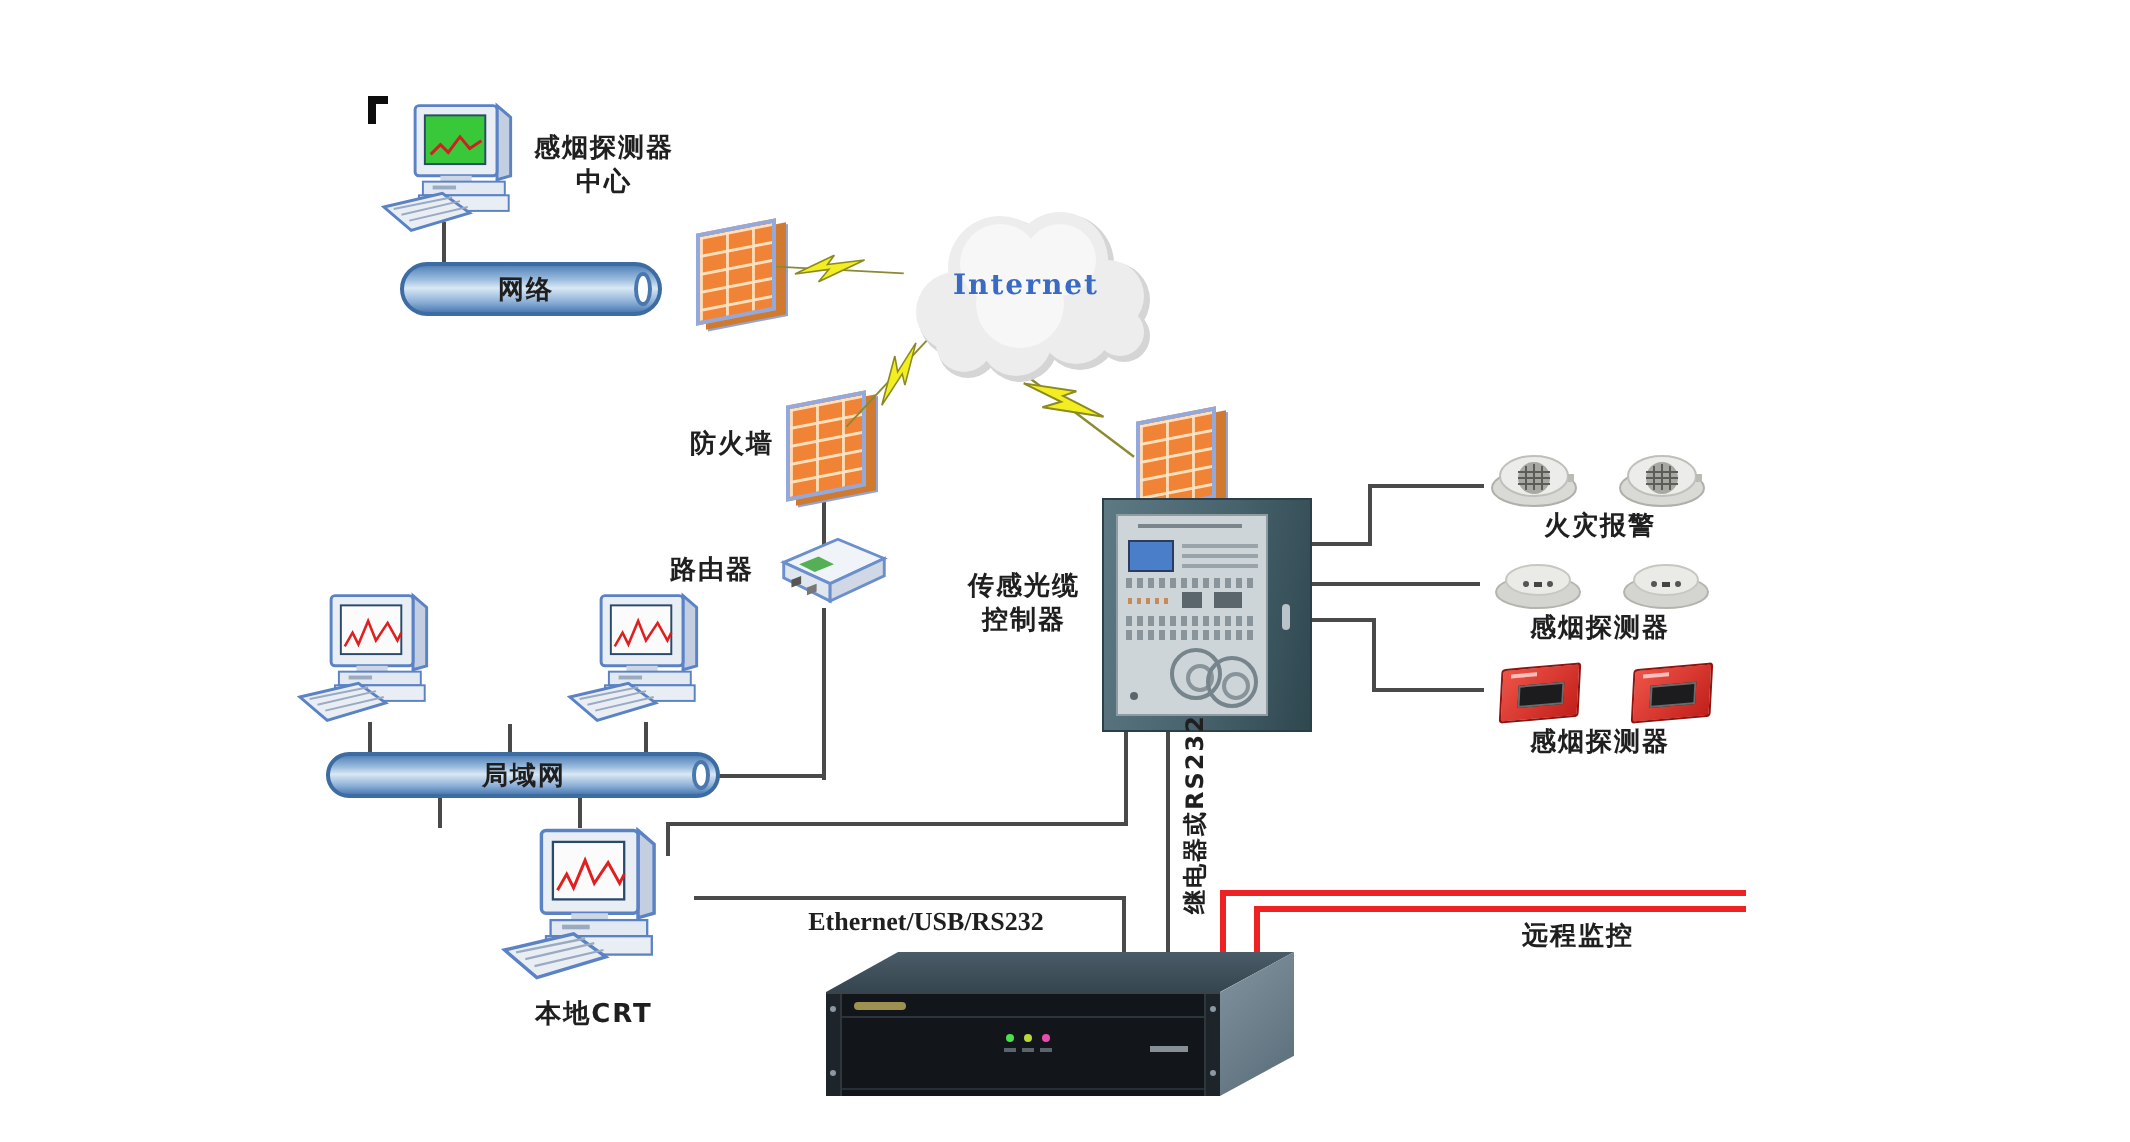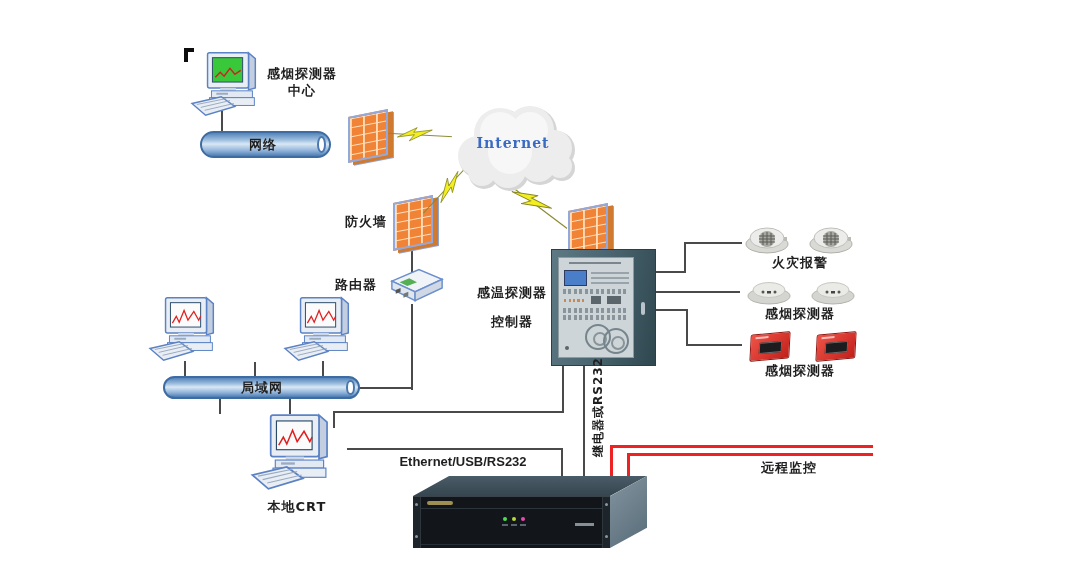--- a/index.html
+++ b/index.html
@@ -6,21 +6,21 @@
   .canvas{position:relative;width:1065px;height:571px;background:#ffffff;overflow:hidden;
           font-family:"DejaVu Sans",sans-serif;}
   
   .h,.v{position:absolute;background:#4a4a4a;}
   .h{height:2px;} .v{width:2px;}
   .rh,.rv{position:absolute;background:#ee2222;}
   .rh{height:3px;} .rv{width:3px;}
   
   .lbl{position:absolute;transform:translate(-50%,-50%);font-weight:bold;font-size:13px;
        color:#1f1f1f;white-space:nowrap;letter-spacing:1px;}
-  .lbl.mono{font-family:Liberation Sans, sans-serif;letter-spacing:0;}
+  .lbl.mono{font-family:Liberation Serif, serif;letter-spacing:0;}
   .lbl.rot{transform:translate(-50%,-50%) rotate(-90deg);font-size:12px;}
   .lbl.inet{font-family:"DejaVu Serif",serif;font-size:14px;color:#3a6bc4;letter-spacing:1px;text-align:center;}
   
   .cyl{position:absolute;border:2px solid #3d6ca3;border-radius:14px;box-sizing:border-box;
        background:linear-gradient(to bottom,#5584ba 0%,#9dbede 30%,#d9e8f5 48%,#8db0d8 78%,#4d7cb2 100%);}
   .cyl::after{content:"";position:absolute;right:3px;top:12%;width:9px;height:76%;background:#fff;
        border:2px solid #4a78ae;border-radius:50%;box-sizing:border-box;}
   
   .fw{position:absolute;width:40px;height:46px;transform:skewY(-11deg);box-sizing:border-box;
       background-color:#f08336;
@@ -305,22 +305,22 @@
 
   <div class="mark-v"></div>
   <div class="mark-h"></div>
 
   <div class="lbl" style="left:302px;top:74px">感烟探测器</div>
   <div class="lbl" style="left:302px;top:91px">中心</div>
   <div class="lbl" style="left:263px;top:145px">网络</div>
   <div class="lbl inet" style="left:513px;top:143px">Internet</div>
   <div class="lbl" style="left:366px;top:222px">防火墙</div>
   <div class="lbl" style="left:356px;top:285px">路由器</div>
-  <div class="lbl" style="left:512px;top:293px">感温探测器</div>
-  <div class="lbl" style="left:512px;top:322px">控制器</div>
+  <div class="lbl" style="left:512px;top:293px">传感光缆</div>
+  <div class="lbl" style="left:512px;top:310px">控制器</div>
   <div class="lbl" style="left:800px;top:263px">火灾报警</div>
   <div class="lbl" style="left:800px;top:314px">感烟探测器</div>
   <div class="lbl" style="left:800px;top:371px">感烟探测器</div>
   <div class="lbl" style="left:262px;top:388px">局域网</div>
   <div class="lbl" style="left:297px;top:507px">本地CRT</div>
   <div class="lbl mono" style="left:463px;top:461px">Ethernet/USB/RS232</div>
   <div class="lbl rot" style="left:598px;top:407px">继电器或RS232</div>
   <div class="lbl" style="left:789px;top:468px">远程监控</div>
 
 </div>

